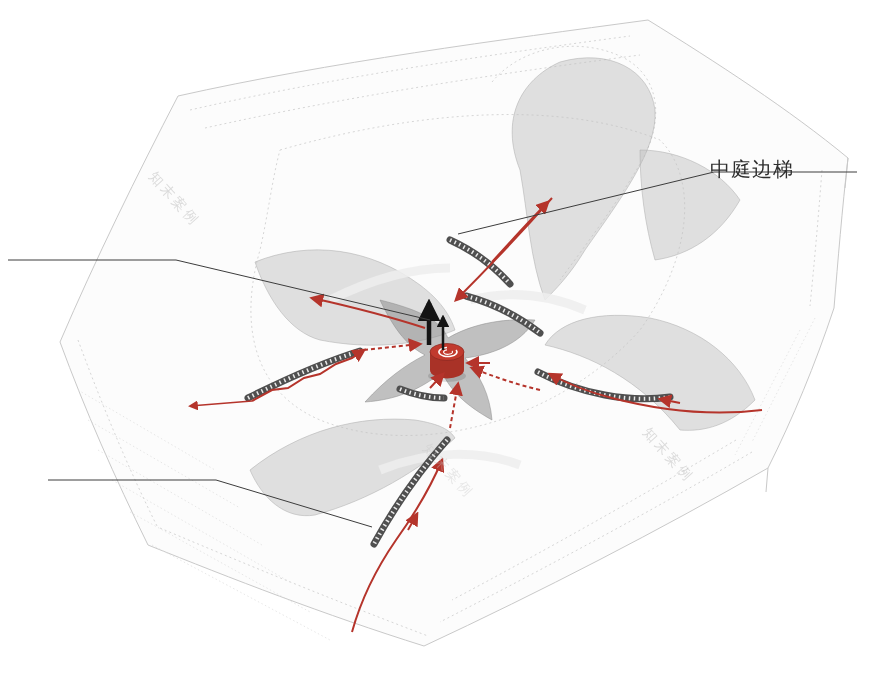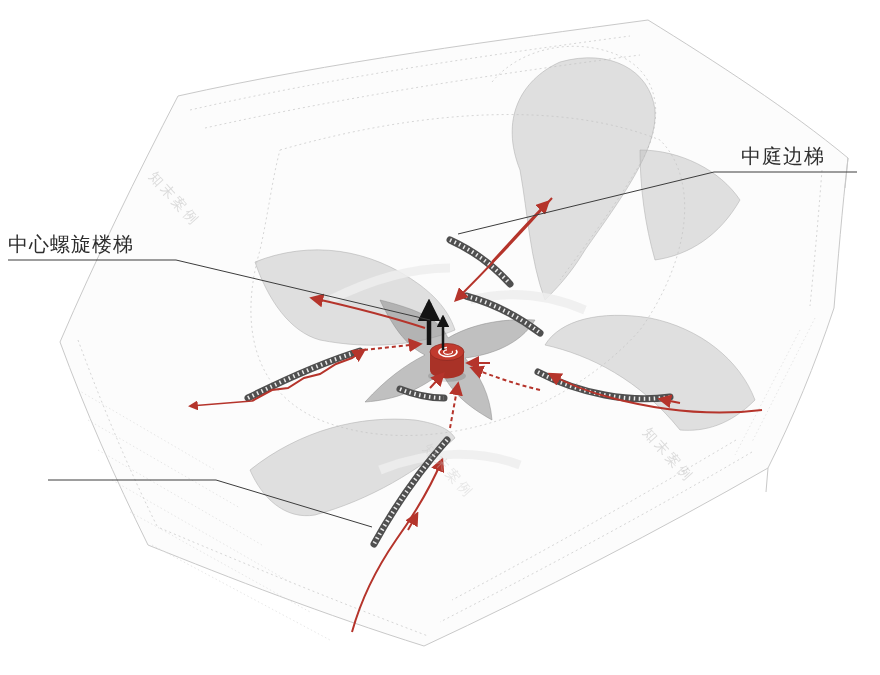--- a/index.html
+++ b/index.html
@@ -5,21 +5,21 @@
   html,body{margin:0;padding:0;background:#ffffff;}
   .canvas{
     position:relative;width:880px;height:675px;background:#ffffff;overflow:hidden;
     font-family:"Liberation Sans", sans-serif;
   }
   .canvas svg{position:absolute;left:0;top:0;}
   .anno-label{
     position:absolute;color:#2e2e2e;font-size:20px;letter-spacing:1px;
     white-space:nowrap;line-height:1;
   }
-  .anno-label.right{text-align:center;}
+  .anno-label.right{text-align:left;margin-top:13px;}
   .watermark{
     position:absolute;color:#c6c6c6;font-size:14px;letter-spacing:3px;
     transform:rotate(48deg);transform-origin:left top;white-space:nowrap;
     user-select:none;
   }
   .wm-faint{opacity:.38;}
   .wm-normal{opacity:.6;}
 </style>
 </head>
 <body>
@@ -147,20 +147,19 @@
 
     <g fill="none" stroke="#3c3c3c" stroke-width="1">
       <polyline points="857,172 714,172 458,234"></polyline>
       <polyline points="8,260 176,260 430,320"></polyline>
       <polyline points="48,480 216,480 372,527"></polyline>
     </g>
   </svg>
 
   <div class="anno-label right" style="left:710px;top:146px;width:146px;">中庭边梯</div>
 
-  <div class="anno-label" style="left:8px;top:234px;">中心螺旋楼梯</div>
 
 
   <div class="watermark wm-normal" style="left:158px;top:168px;">知末案例</div>
   <div class="watermark wm-normal" style="left:652px;top:424px;">知末案例</div>
   <div class="watermark wm-faint" style="left:432px;top:440px;">知末案例</div>
 
 </div>
 
 </body></html>

